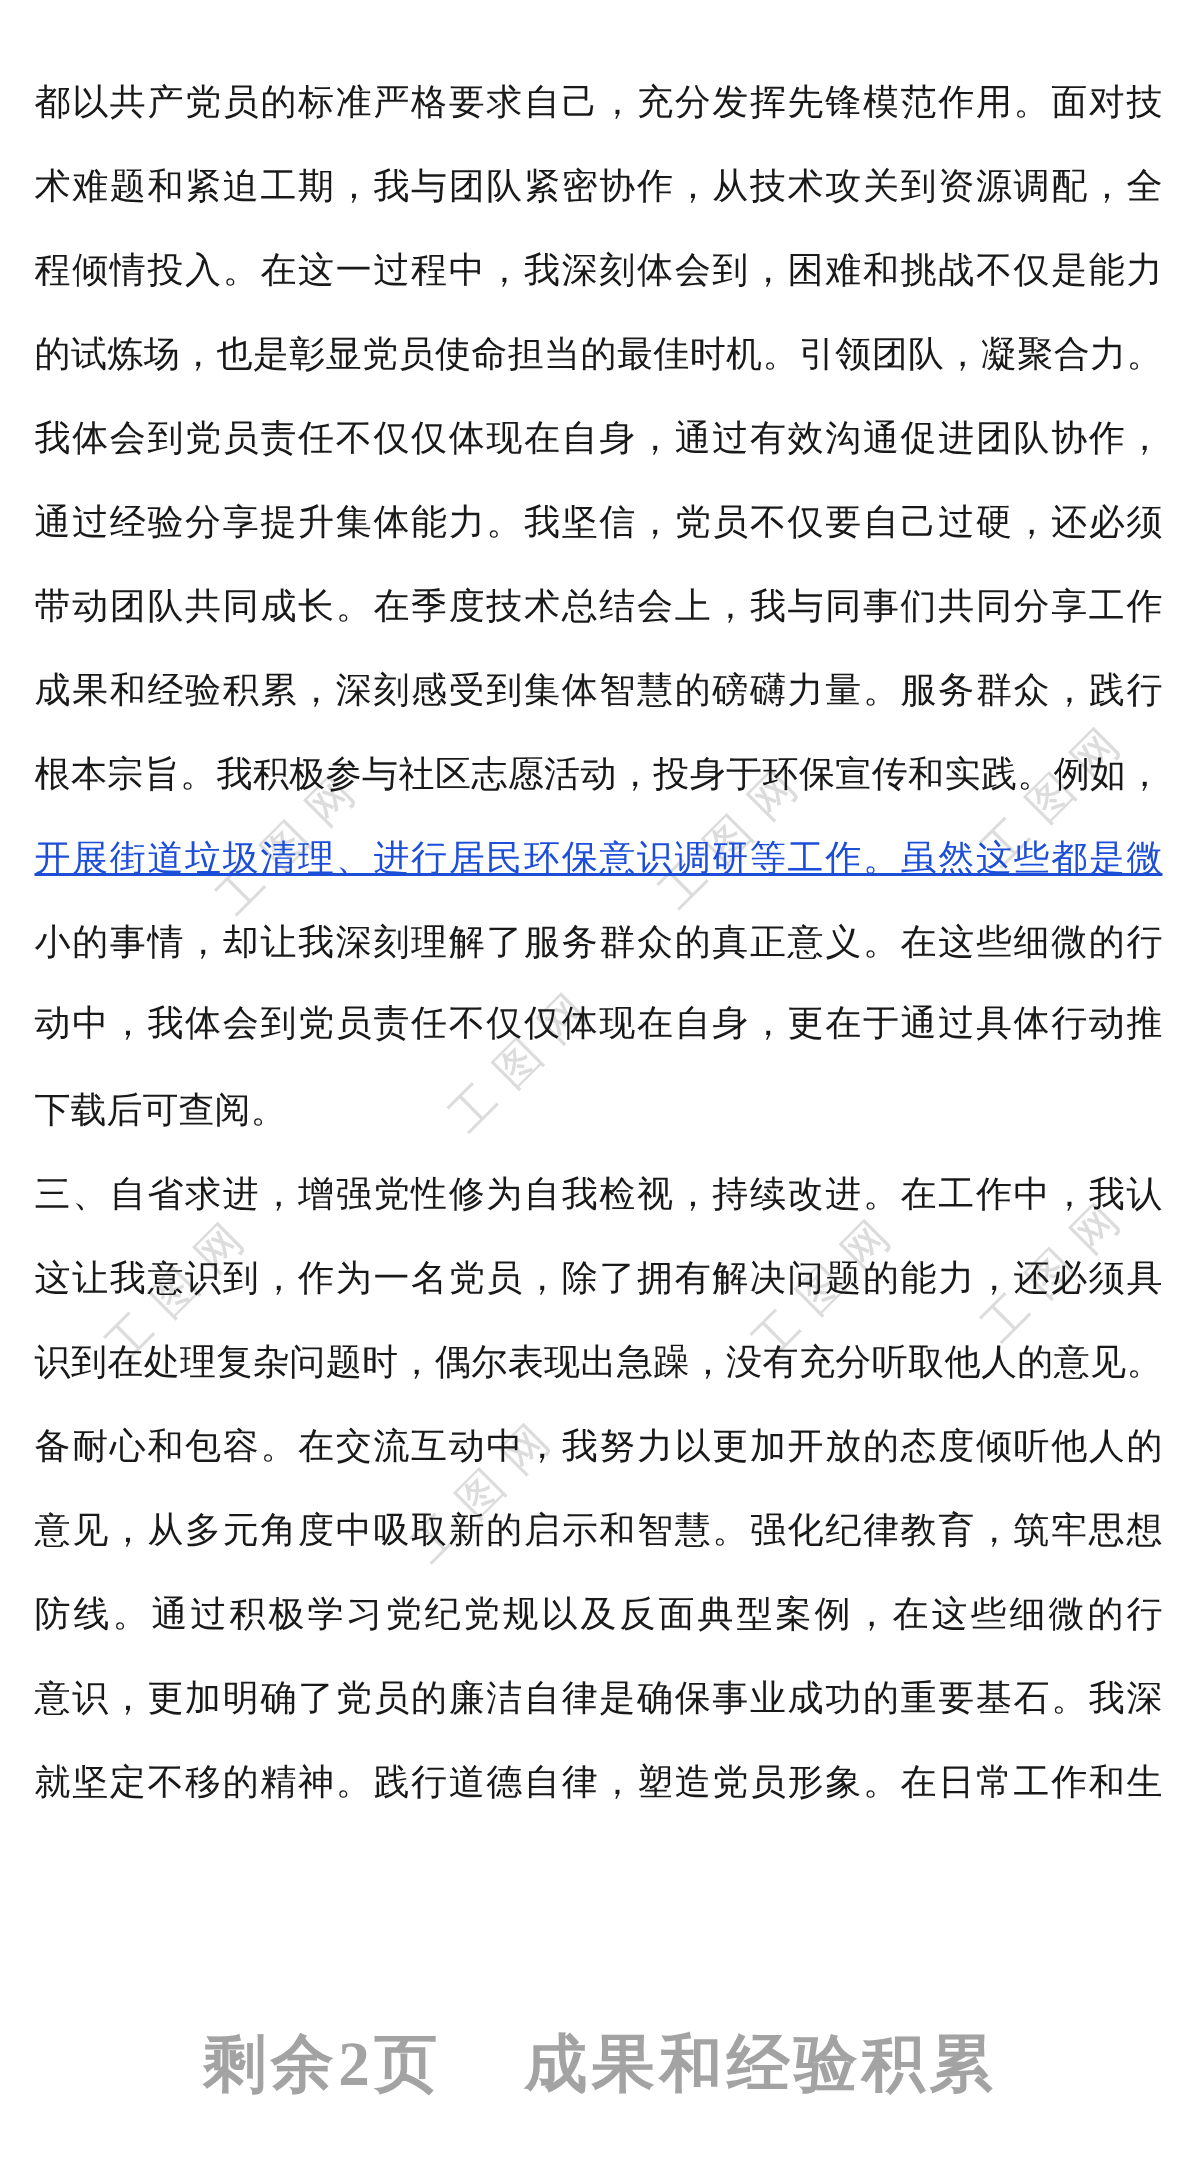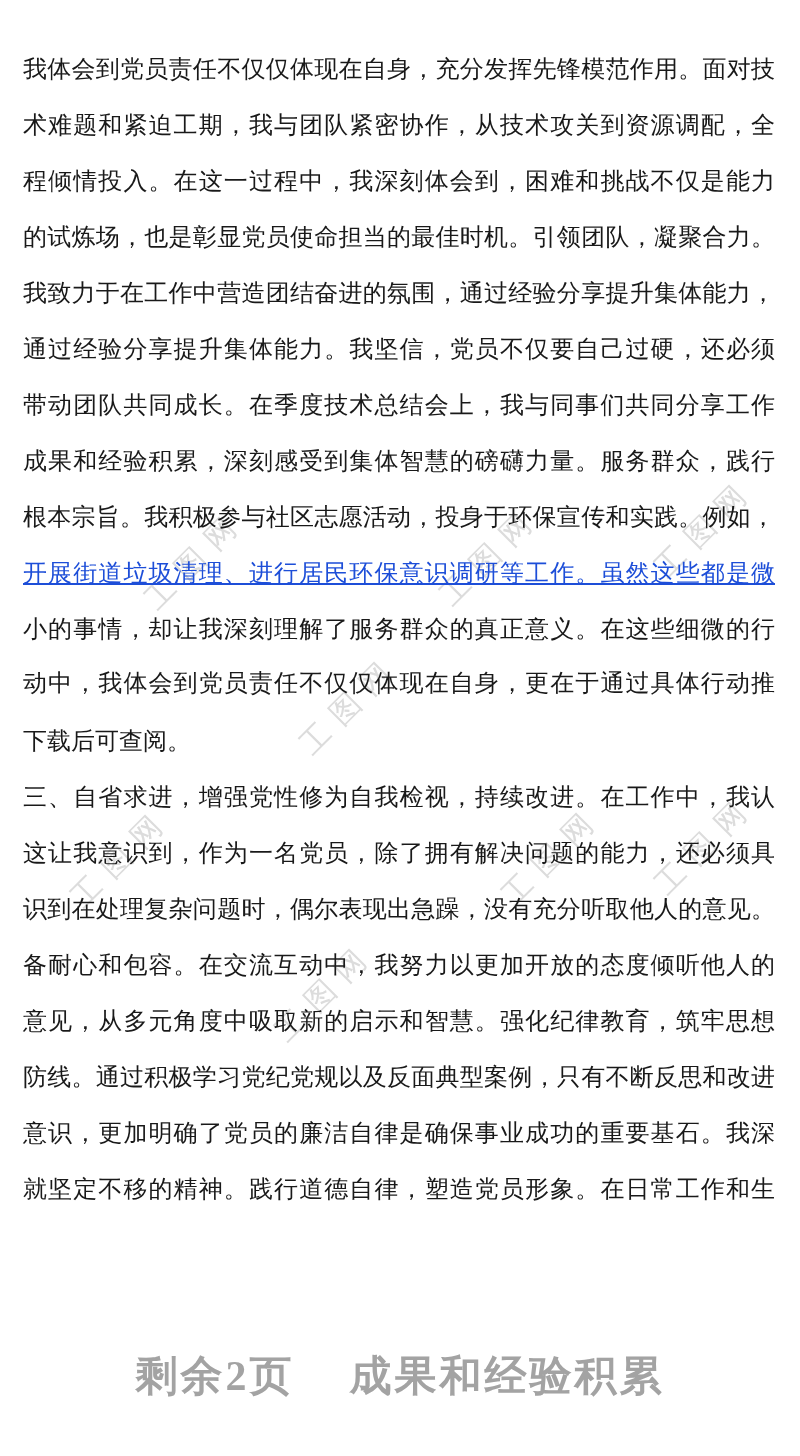--- a/index.html
+++ b/index.html
@@ -77,39 +77,39 @@
       <span class="watermark" style="left: 490px; top: 556px; color: rgb(220, 220, 220);">工图网</span>
       <span class="watermark" style="left: 350px; top: 705px; color: rgb(220, 220, 220);">工图网</span>
       <span class="watermark" style="left: 121px; top: 858px; color: rgb(220, 220, 220);">工图网</span>
       <span class="watermark" style="left: 552px; top: 856px; color: rgb(220, 220, 220);">工图网</span>
       <span class="watermark" style="left: 705px; top: 845px; color: rgb(220, 220, 220);">工图网</span>
       <span class="watermark" style="left: 325px; top: 992px; color: rgb(220, 220, 220);">工图网</span>
       <span class="watermark" style="left: 705px; top: 528px; color: rgb(220, 220, 220);">工图网</span>
     </div>
 
   <section class="text-body" id="text-body">
-      <div class="line" style="color: rgb(25, 25, 25);">我体会到党员责任不仅仅体现在自身，充分发挥先锋模范作用。面对技</div>
+      <div class="line" style="color: rgb(25, 25, 25);">都以共产党员的标准严格要求自己，充分发挥先锋模范作用。面对技</div>
       <div class="line" style="color: rgb(25, 25, 25);">术难题和紧迫工期，我与团队紧密协作，从技术攻关到资源调配，全</div>
       <div class="line" style="color: rgb(25, 25, 25);">程倾情投入。在这一过程中，我深刻体会到，困难和挑战不仅是能力</div>
       <div class="line" style="color: rgb(25, 25, 25);">的试炼场，也是彰显党员使命担当的最佳时机。引领团队，凝聚合力。</div>
-      <div class="line" style="color: rgb(25, 25, 25);">我致力于在工作中营造团结奋进的氛围，通过经验分享提升集体能力，</div>
+      <div class="line" style="color: rgb(25, 25, 25);">我体会到党员责任不仅仅体现在自身，通过有效沟通促进团队协作，</div>
       <div class="line" style="color: rgb(25, 25, 25);">通过经验分享提升集体能力。我坚信，党员不仅要自己过硬，还必须</div>
       <div class="line" style="color: rgb(25, 25, 25);">带动团队共同成长。在季度技术总结会上，我与同事们共同分享工作</div>
       <div class="line" style="color: rgb(25, 25, 25);">成果和经验积累，深刻感受到集体智慧的磅礴力量。服务群众，践行</div>
       <div class="line" style="color: rgb(25, 25, 25);">根本宗旨。我积极参与社区志愿活动，投身于环保宣传和实践。例如，</div>
       <div class="line" style="color: #1d4ed8; text-decoration: underline;">开展街道垃圾清理、进行居民环保意识调研等工作。虽然这些都是微</div>
       <div class="line" style="color: rgb(25, 25, 25);">小的事情，却让我深刻理解了服务群众的真正意义。在这些细微的行</div>
       <div class="line" style="color: rgb(25, 25, 25); font-family: Liberation Mono, monospace;">动中，我体会到党员责任不仅仅体现在自身，更在于通过具体行动推</div>
       <div class="line no-justify" style="color: rgb(25, 25, 25);">下载后可查阅。</div>
       <div class="line" style="color: rgb(25, 25, 25);">三、自省求进，增强党性修为自我检视，持续改进。在工作中，我认</div>
       <div class="line" style="color: rgb(25, 25, 25);">这让我意识到，作为一名党员，除了拥有解决问题的能力，还必须具</div>
       <div class="line" style="color: rgb(25, 25, 25);">识到在处理复杂问题时，偶尔表现出急躁，没有充分听取他人的意见。</div>
       <div class="line" style="color: rgb(25, 25, 25);">备耐心和包容。在交流互动中，我努力以更加开放的态度倾听他人的</div>
       <div class="line" style="color: rgb(25, 25, 25);">意见，从多元角度中吸取新的启示和智慧。强化纪律教育，筑牢思想</div>
-      <div class="line" style="color: rgb(25, 25, 25);">防线。通过积极学习党纪党规以及反面典型案例，只有不断反思和改进</div>
+      <div class="line" style="color: rgb(25, 25, 25);">防线。通过积极学习党纪党规以及反面典型案例，在这些细微的行</div>
       <div class="line" style="color: rgb(25, 25, 25);">意识，更加明确了党员的廉洁自律是确保事业成功的重要基石。我深</div>
       <div class="line" style="color: rgb(25, 25, 25);">就坚定不移的精神。践行道德自律，塑造党员形象。在日常工作和生</div>
     </section>
 
   <footer class="footer" style="color: rgb(163, 163, 163);">
     <span class="remain">剩余2页</span><span class="hint">成果和经验积累</span>
   </footer>
 
 </main>
 

